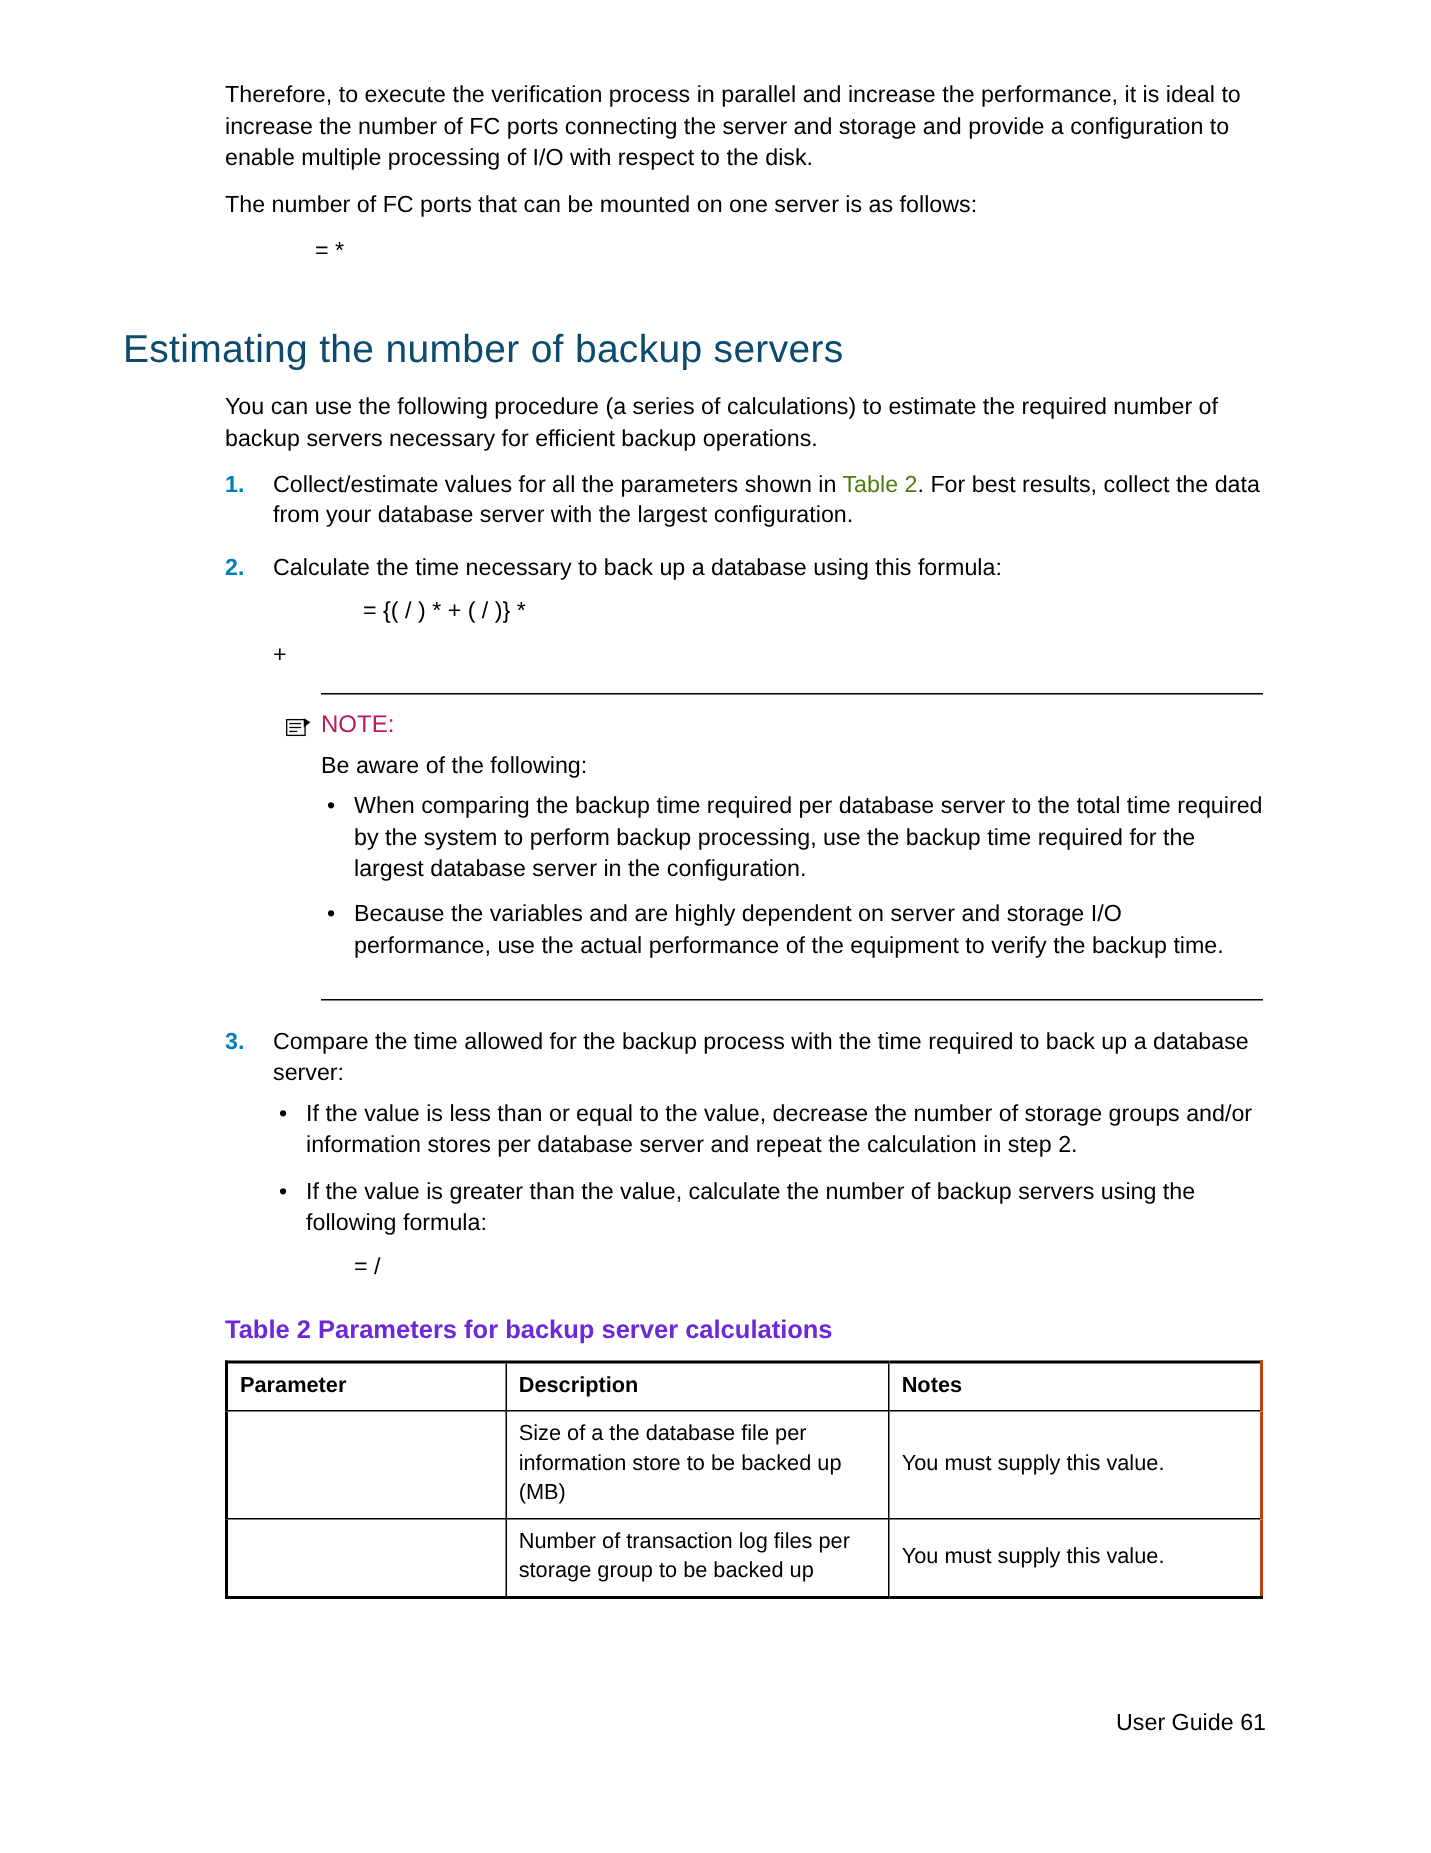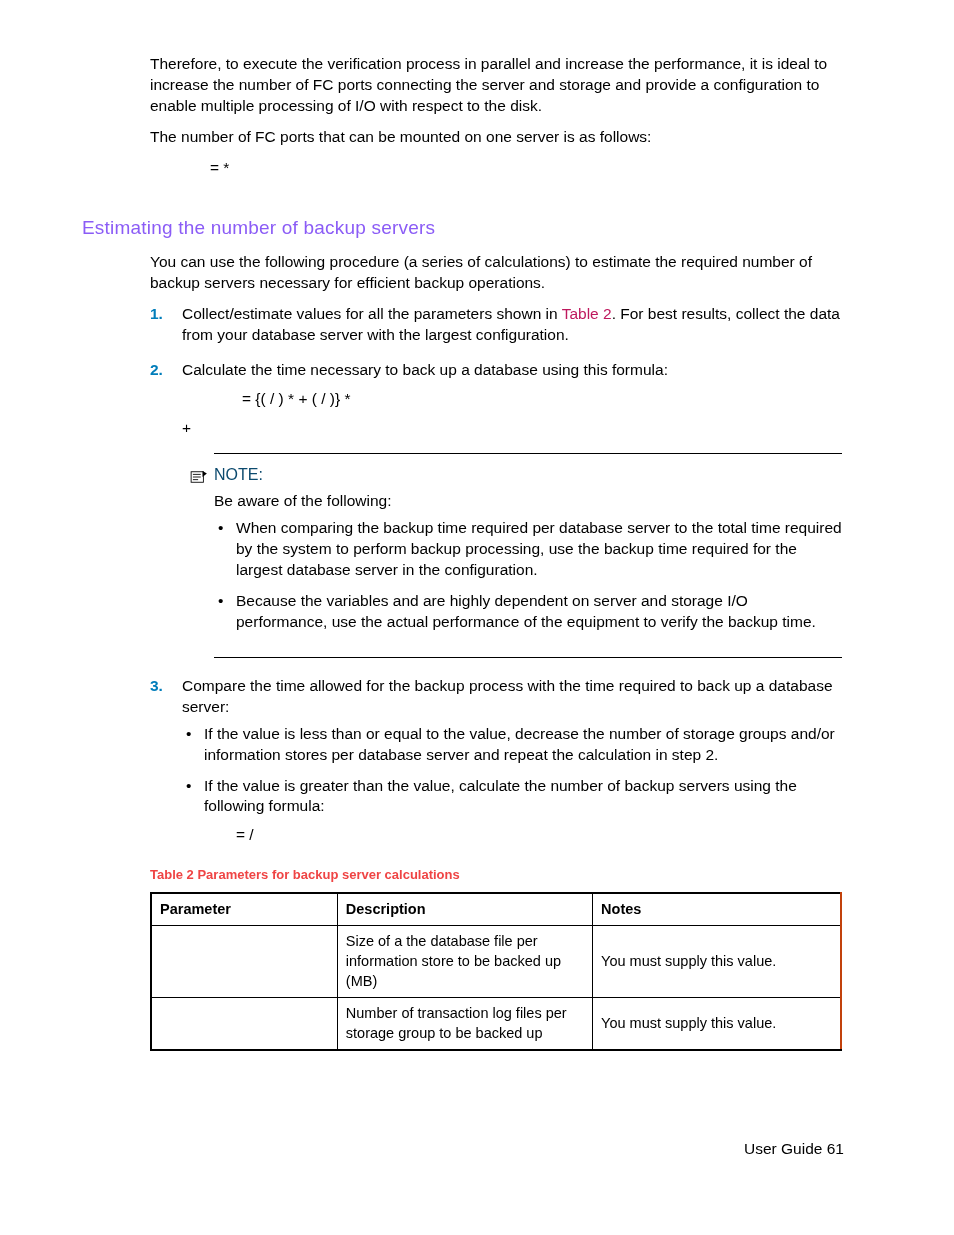--- a/index.html
+++ b/index.html
@@ -21,44 +21,44 @@
     box-sizing: border-box;
     padding-left: 28px;
   }
   .body-area {
     position: absolute;
     left: 150px;
     top: 54px;
     width: 692px;
   }
   .h2-blue {
-    color: #8b5cf6;
+    color: #0c4a6e;
     font-weight: 400;
-    font-size: 19px;
+    font-size: 26px;
     margin: 36px 0 12px -68px;
     letter-spacing: 0.2px;
   }
   ol.numbered {
     list-style: none;
     padding: 0;
     margin: 10px 0 0 0;
   }
   ol.numbered > li {
     position: relative;
     padding-left: 32px;
     margin-bottom: 14px;
   }
   ol.numbered > li > .num {
     position: absolute;
     left: 0;
     top: 0;
     font-weight: 700;
     color: #007dba;
   }
-  a.xref { color: #be185d; text-decoration: none; }
+  a.xref { color: #4d7c0f; text-decoration: none; }
   ul.bullets {
     list-style: none;
     padding: 0;
     margin: 6px 0 0 0;
   }
   ul.bullets > li {
     position: relative;
     padding-left: 22px;
     margin-bottom: 10px;
   }
@@ -72,38 +72,38 @@
     margin: 8px 0 8px 32px;
     font-family: Arial, Helvetica, sans-serif;
   }
   .note-block {
     margin: 14px 0 18px 32px;
     border-top: 1px solid #000;
     border-bottom: 1px solid #000;
     padding: 10px 0 14px 0;
   }
   .note-heading {
-    color: #0c4a6e;
+    color: #be185d;
     font-size: 16px;
     margin-bottom: 6px;
     display: flex;
     align-items: center;
     gap: 6px;
     position: relative;
     left: -24px;
   }
   .note-icon {
     width: 18px;
     height: 14px;
     display: inline-block;
   }
   .tbl-caption {
-    color: #ef4444;
+    color: #6d28d9;
     font-weight: 700;
-    font-size: 13px;
+    font-size: 17px;
     margin: 20px 0 8px 0;
   }
   table.params {
     border-collapse: collapse;
     width: 100%;
     font-size: 14.5px;
   }
   table.params th, table.params td {
     border: 1px solid #000;
     padding: 6px 8px;

